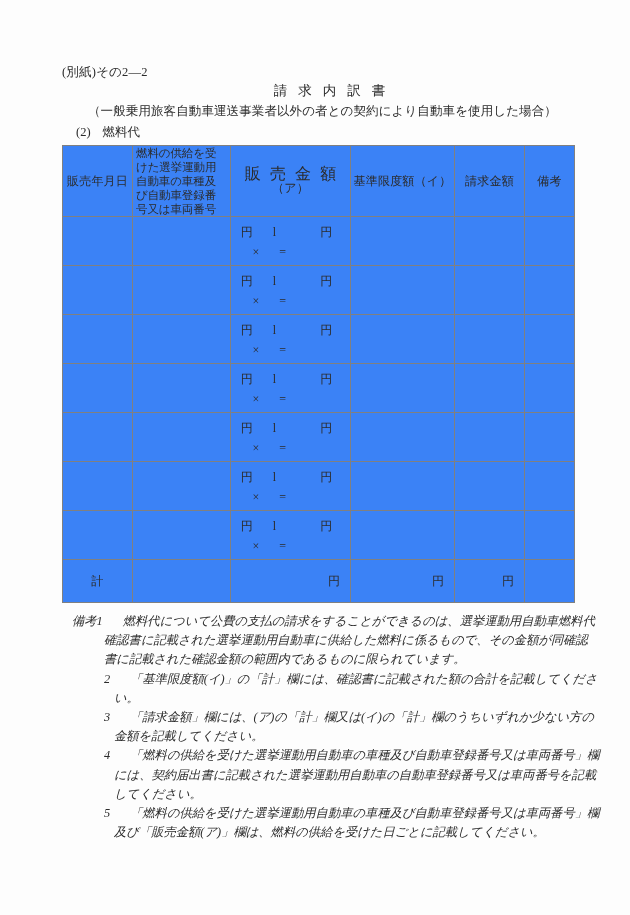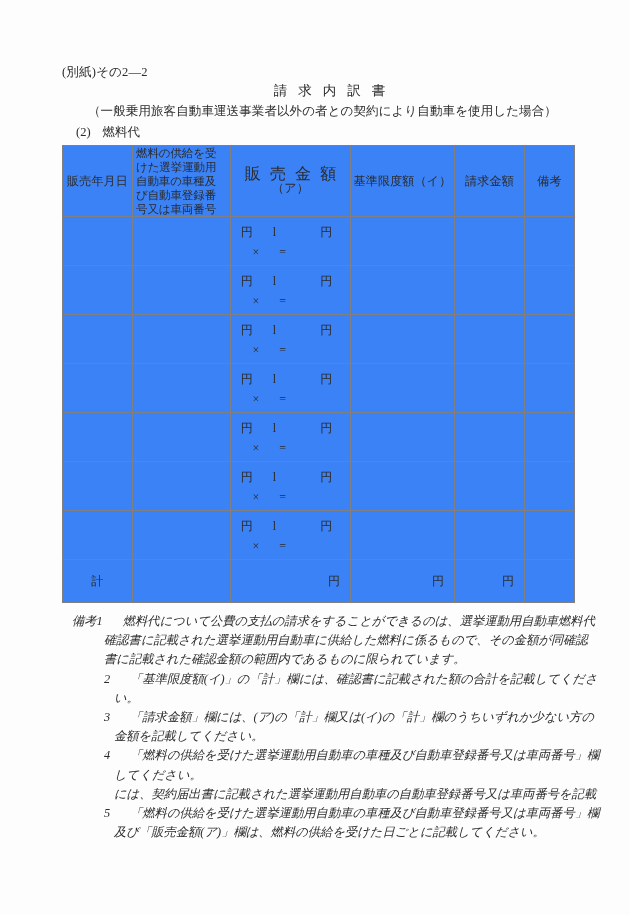--- a/index.html
+++ b/index.html
@@ -391,22 +391,22 @@
       <div class="note-line note-cont2">い。</div>
     </div>
 
     <div class="note">
       <div class="note-line note-num-line"><span class="n">3</span><span>「請求金額」欄には、(ア)の「計」欄又は(イ)の「計」欄のうちいずれか少ない方の</span></div>
       <div class="note-line note-cont2">金額を記載してください。</div>
     </div>
 
     <div class="note">
       <div class="note-line note-num-line"><span class="n">4</span><span>「燃料の供給を受けた選挙運動用自動車の車種及び自動車登録番号又は車両番号」欄</span></div>
+      <div class="note-line note-cont2">には、契約届出書に記載された選挙運動用自動車の自動車登録番号又は車両番号を記載</div>
       <div class="note-line note-cont2">してください。</div>
-      <div class="note-line note-cont2">には、契約届出書に記載された選挙運動用自動車の自動車登録番号又は車両番号を記載</div>
     </div>
 
     <div class="note">
       <div class="note-line note-num-line"><span class="n">5</span><span>「燃料の供給を受けた選挙運動用自動車の車種及び自動車登録番号又は車両番号」欄</span></div>
       <div class="note-line note-cont2">及び「販売金額(ア)」欄は、燃料の供給を受けた日ごとに記載してください。</div>
     </div>
 
   </div>
 
 </div>

